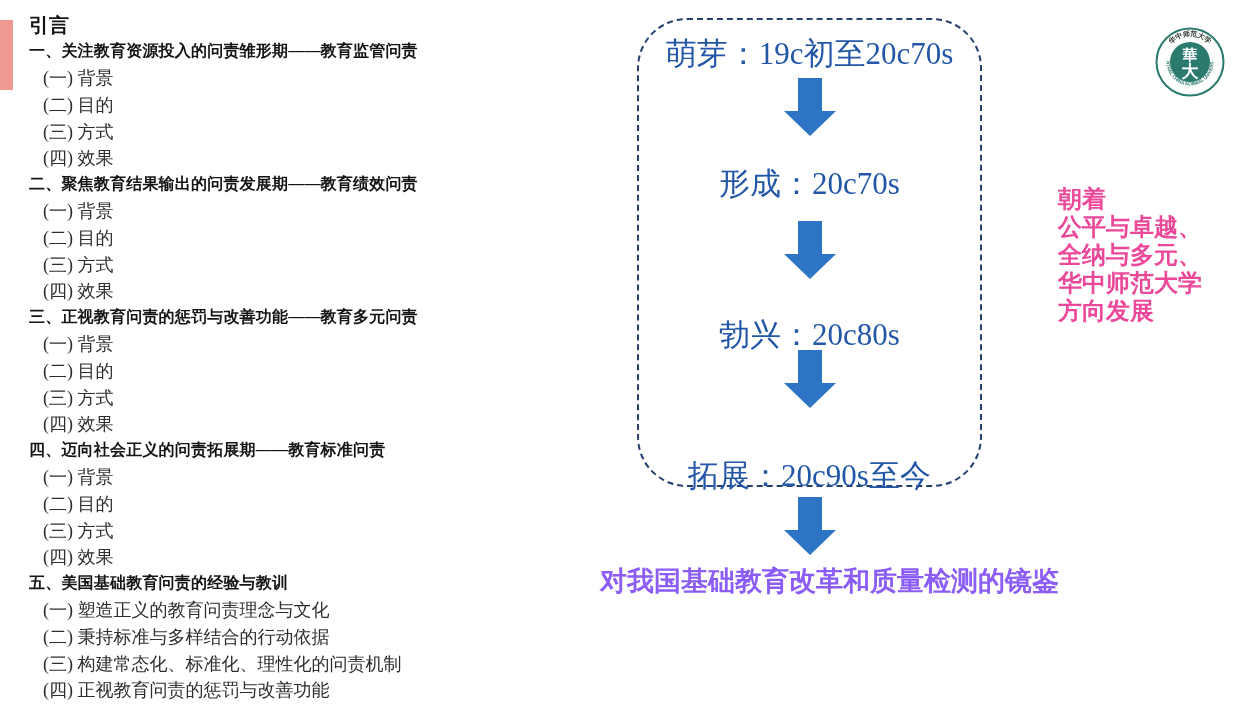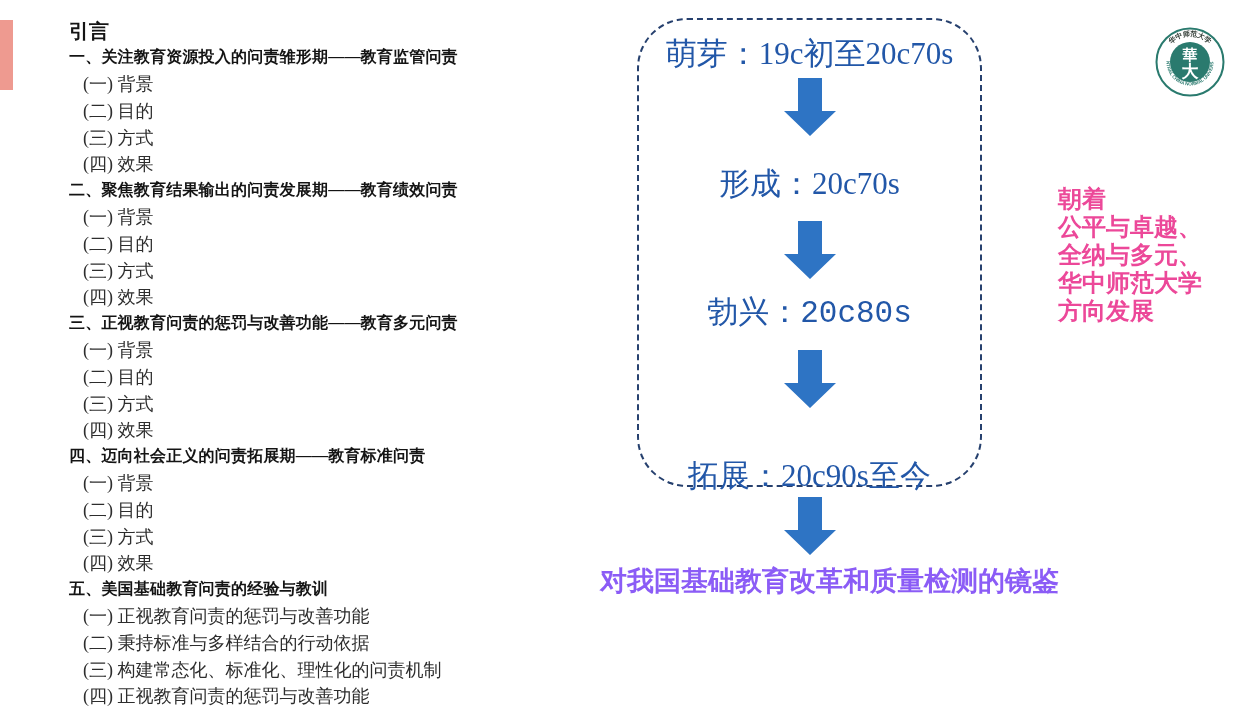--- a/index.html
+++ b/index.html
@@ -5,38 +5,38 @@
   html,body { margin:0; padding:0; }
   body {
     width:1241px; height:718px; position:relative; overflow:hidden;
     background:#ffffff;
     font-family:"Liberation Serif","DejaVu Serif",serif;
   }
   
   .accent-bar { position:absolute; left:0; top:20px; width:13px; height:70px; background:#ee9a90; }
 
   
-  .outline { position:absolute; left:29px; top:18px;margin-left:40px; }
+  .outline { position:absolute; left:29px; top:12px; }
   .line { height:26.6px; display:flex; align-items:center; white-space:nowrap; }
   .o-title { font-weight:bold; font-size:20px; color:#141414; }
   .o-head  { font-weight:bold; font-size:16px; color:#141414; letter-spacing:0.2px; }
   .o-sub   { font-size:18px; color:#2d2d2d; padding-left:14px; }
 
   
   .flow-box {
     position:absolute; left:637px; top:18px; width:341px; height:465px;
     border:2px dashed #26406e; border-radius:50px;
   }
   .stage {
     position:absolute; left:637px; width:345px; text-align:center;
     font-size:31px; color:#2257a8; white-space:nowrap;
   }
   .stage0 { top:33px; }
   .stage1 { top:163px; }
-  .stage2 { top:291px;font-family:Liberation Mono, monospace; }
+  .stage2 { top:314px; }
   .stage3 { top:455px; }
   .arrow { position:absolute; left:784px; width:52px; height:58px; }
   .arrow0 { top:78px; }
   .arrow1 { top:221px; }
   .arrow2 { top:350px; }
   .arrow3 { top:497px; }
   .conclusion {
     position:absolute; left:600px; top:563px; width:452px; text-align:center;
     font-size:27px; font-weight:bold; color:#8b5cf6; white-space:nowrap;
   }
@@ -79,21 +79,21 @@
     <div class="line o-sub">(三) 方式</div>
     <div class="line o-sub">(四) 效果</div>
 
     <div class="line o-head">四、迈向社会正义的问责拓展期——教育标准问责</div>
     <div class="line o-sub">(一) 背景</div>
     <div class="line o-sub">(二) 目的</div>
     <div class="line o-sub">(三) 方式</div>
     <div class="line o-sub">(四) 效果</div>
 
     <div class="line o-head">五、美国基础教育问责的经验与教训</div>
-    <div class="line o-sub">(一) 正视教育问责的惩罚与改善功能</div>
+    <div class="line o-sub">(一) 塑造正义的教育问责理念与文化</div>
     <div class="line o-sub">(二) 秉持标准与多样结合的行动依据</div>
     <div class="line o-sub">(三) 构建常态化、标准化、理性化的问责机制</div>
     <div class="line o-sub">(四) 正视教育问责的惩罚与改善功能</div>
   </div>
 
   <div>
     <div class="flow-box"></div>
 
     <div class="stage stage0">萌芽：19c初至20c70s</div>
     <svg class="arrow arrow0" viewBox="0 0 52 58">

